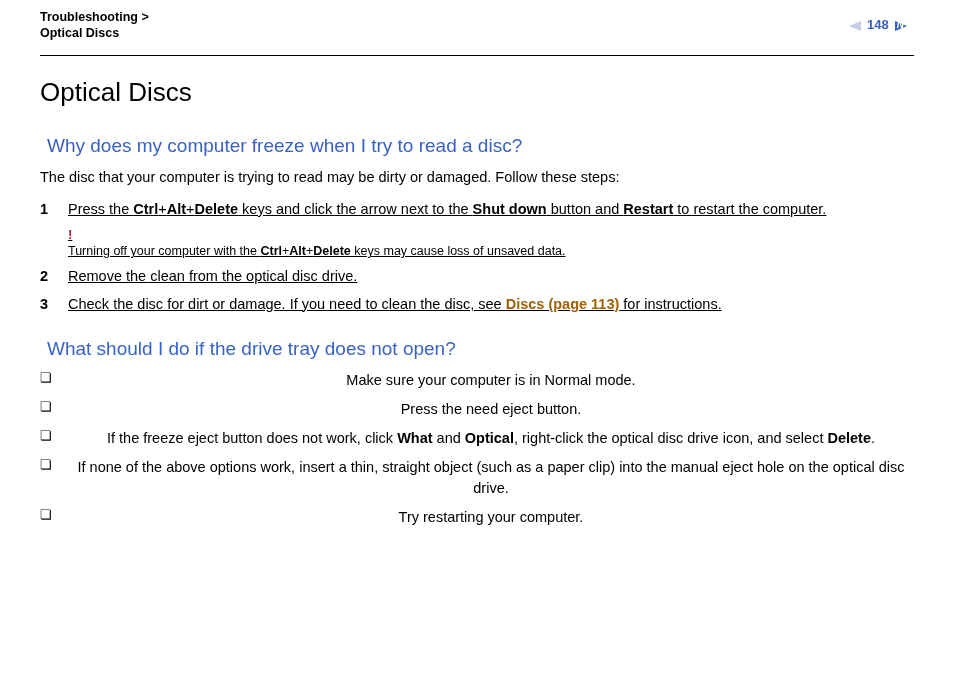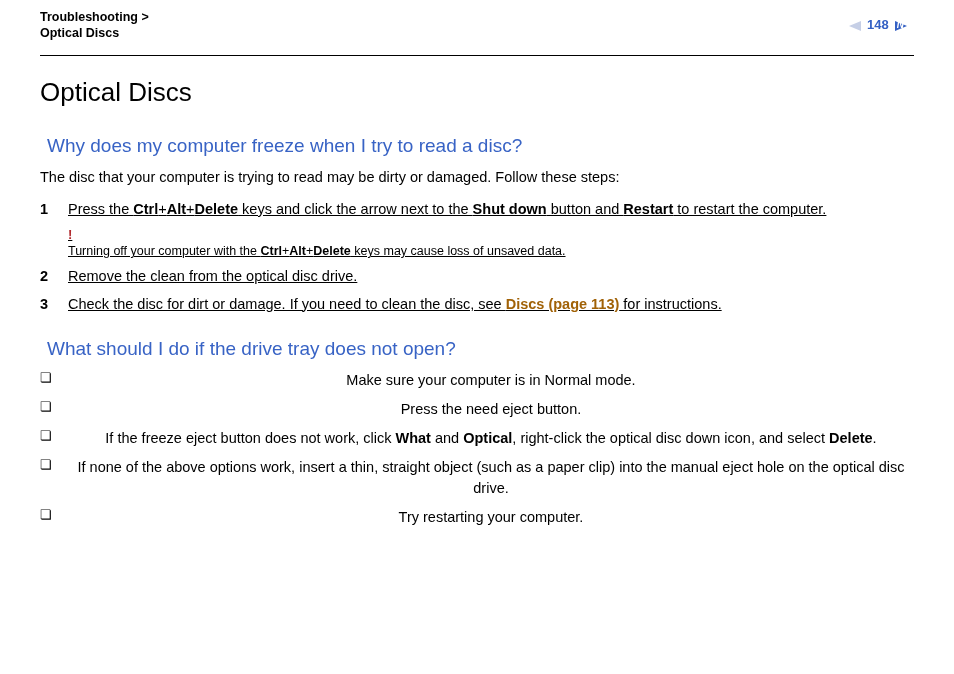--- a/index.html
+++ b/index.html
@@ -187,21 +187,21 @@
       <span class="sq">❏</span>
       <span class="body">Make sure your computer is in Normal mode.</span>
     </li>
     <li>
       <span class="sq">❏</span>
       <span class="body">Press the need eject button.</span>
     </li>
     <li>
       <span class="sq">❏</span>
       <span class="body">
-        <span>If the freeze eject button does not work, click </span><b>What</b><span> and </span><b>Optical</b><span>, right-click the optical disc down icon, and select </span><b>Delete</b><span>.</span>
+        <span>If the freeze eject button does not work, click </span><b>What</b><span> and </span><b>Optical</b><span>, right-click the optical disc drive icon, and select </span><b>Delete</b><span>.</span>
       </span>
     </li>
     <li>
       <span class="sq">❏</span>
       <span class="body">If none of the above options work, insert a thin, straight object (such as a paper clip) into the manual eject hole on the optical disc drive.</span>
     </li>
     <li>
       <span class="sq">❏</span>
       <span class="body">Try restarting your computer.</span>
     </li>

